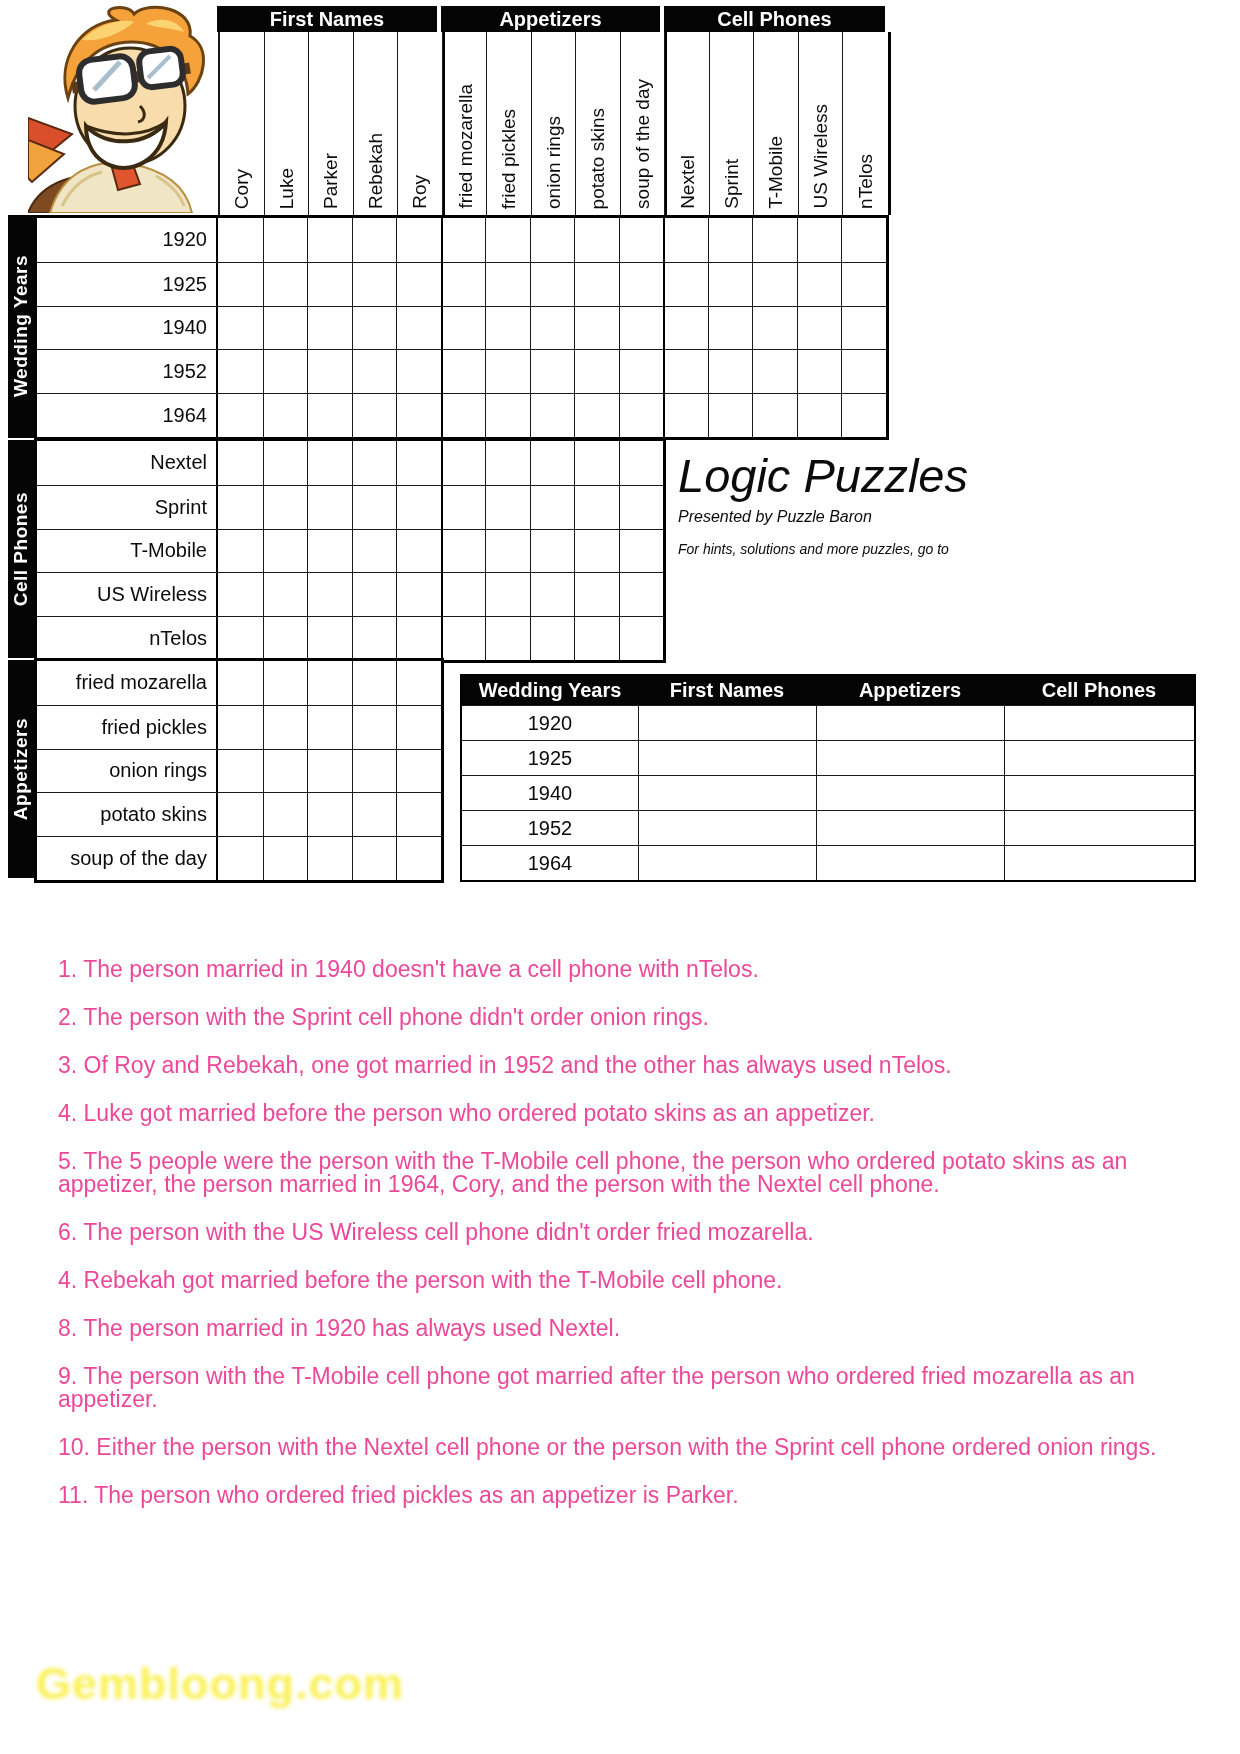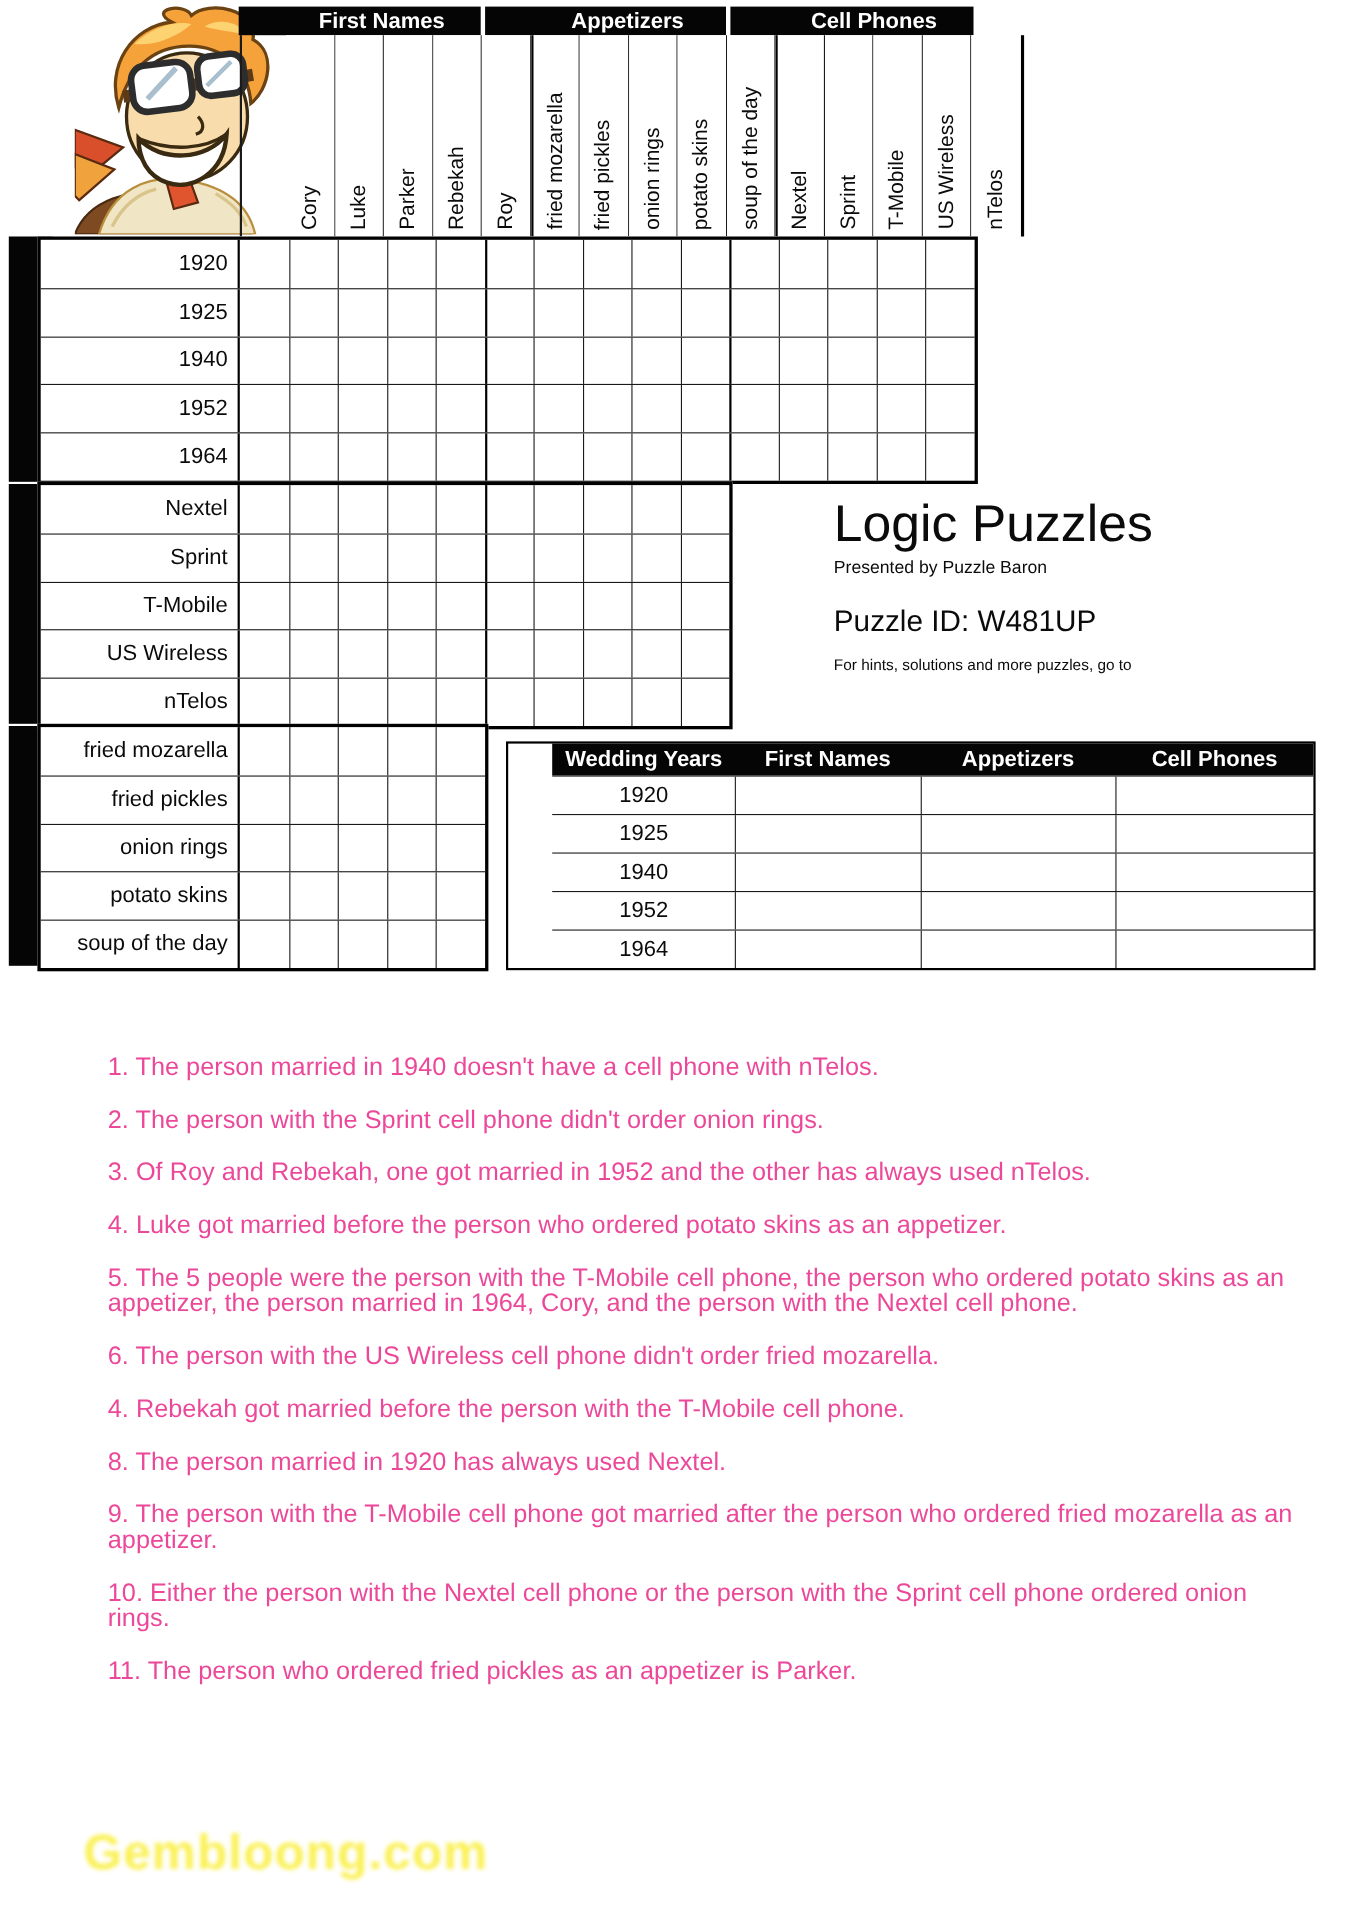--- a/index.html
+++ b/index.html
@@ -1,21 +1,21 @@
 <!DOCTYPE html>
 <html><head>
 <meta charset="utf-8">
 <style>
   * { box-sizing: border-box; margin: 0; padding: 0; }
   html,body { background:#fff; }
   body {
     width:1240px; height:1754px; position:relative; overflow:hidden;
     font-family:"Liberation Sans", sans-serif; color:#0b0b0b;
   }
-  .abs { position:absolute;padding-left:40px; }
+  .abs { position:absolute; }
 
   
   #mascot { left:28px; top:0; width:188px; height:213px; }
 
   
   .top-bar {
     top:6px; height:26px; background:#050505; color:#fff;
     font-weight:bold; font-size:20px; display:flex; align-items:center; justify-content:center;
   }
   #bar-first-names { left:217px; width:220px; }
@@ -61,21 +61,21 @@
   .glabel {
     width:181px; border-right:2.5px solid #000;
     display:flex; align-items:center; justify-content:flex-end;
     padding-right:9px; font-size:20px; white-space:nowrap;
   }
   .gcell { width:44.5px; border-left:1.5px solid #1a1a1a; }
   .gcell.c0 { border-left:none; }
   .gcell.gs { border-left:2.5px solid #000; }
 
   
-  #title-block { left:718px; top:450px; width:520px; }
+  #title-block { left:678px; top:450px; width:520px;font-style:italic; }
   #puzzle-title { font-size:47px; font-weight:400; line-height:1.1; }
   #puzzle-subtitle { font-size:16px; margin-top:6px; }
   #puzzle-id { font-size:27px; margin-top:24px; }
   #puzzle-hints { font-size:14px; margin-top:10px; line-height:26px; }
 
   
   #answer-table { left:460px; top:674px; width:736px; border:2px solid #000; background:#fff; }
   .at-head { display:flex; background:#050505; color:#fff; height:29px; }
   .at-head div {
     font-weight:bold; font-size:20px; display:flex; align-items:center; justify-content:center;
@@ -395,21 +395,20 @@
         <div class="gcell"></div>
         <div class="gcell"></div>
         <div class="gcell"></div>
       </div>
     </div>
   </div>
 
 <div class="abs" id="title-block">
   <div id="puzzle-title">Logic Puzzles</div>
   <div id="puzzle-subtitle">Presented by Puzzle Baron</div>
-  <div id="puzzle-id">Puzzle ID: W481UP</div>
   <div id="puzzle-hints">
     <div>For hints, solutions and more puzzles, go to</div>
   </div>
 </div>
 
 <div class="abs" id="answer-table">
   <div class="at-head">
     <div class="atc0">Wedding Years</div>
     <div class="atc1">First Names</div>
     <div class="atc2">Appetizers</div>

